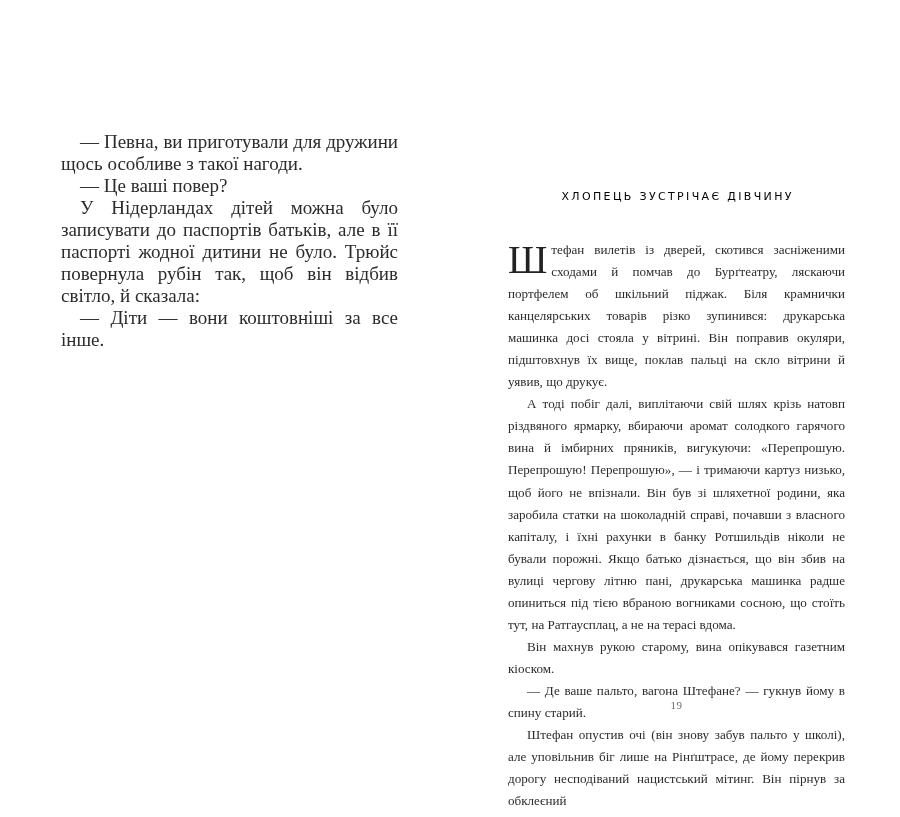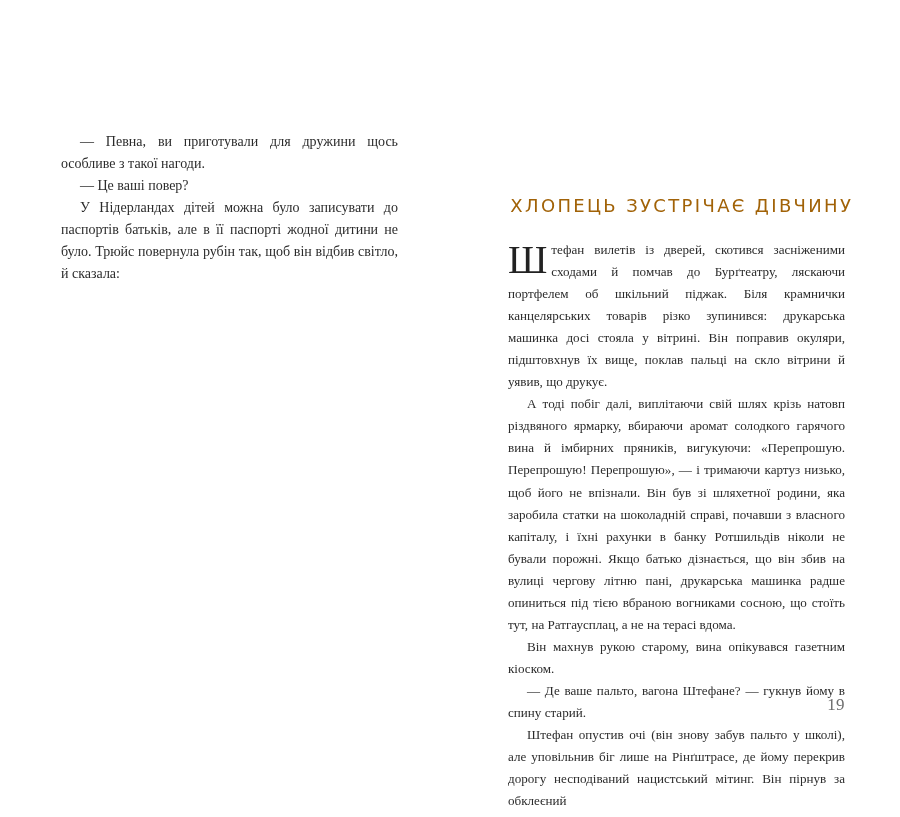--- a/index.html
+++ b/index.html
@@ -39,24 +39,24 @@
     height: 590px;
   }
 
   .chapter-title {
     position: absolute;
     left: 0;
     top: 52px;
     width: 337px;
     text-align: center;
     font-family: "DejaVu Sans", "Liberation Sans", sans-serif;
-    font-size: 18px;
+    font-size: 11px;
     font-weight: 400;
     letter-spacing: 2.35px;
-    color: #a16207;
+    color: #000000;
     white-space: nowrap;
     text-indent: 2.35px;
   }
 
   .body-block {
     position: absolute;
     left: 0;
     top: 108px;
     width: 337px;
   }
@@ -66,21 +66,21 @@
     font-size: 13.1px;
     line-height: 22.05px;
     text-align: justify;
     text-justify: inter-word;
     text-indent: 19px;
     hyphens: manual;
     -webkit-hyphens: manual;
   }
 
   .page-left p.para {
-    font-size: 14px;
+    font-size: 19px;
     line-height: 22.05px;
   }
 
   
   .dropcap {
     float: left;
     font-family: "Liberation Serif", "DejaVu Serif", serif;
     font-size: 39px;
     line-height: 35px;
     padding: 2px 3px 0 0;
@@ -91,36 +91,37 @@
   }
   p.has-dropcap {
     text-indent: 0;
   }
 
   .folio {
     position: absolute;
     left: 0;
     top: 567px;
     width: 337px;
-    text-align: right;
-    font-size: 17px;
+    text-align: center;
+    font-size: 11px;
     line-height: 14px;
     color: #6e6e6e;
     letter-spacing: 0.4px;
   }
 </style>
 </head>
 <body>
 
 <div class="spread">
 
   <div class="page-left">
     <p class="para">— Певна, ви приготували для дружини щось особливе з такої нагоди.</p>
     <p class="para">— Це ваші повер?</p>
     <p class="para">У Нідерландах дітей можна було записувати до паспортів батьків, але в її паспорті жодної дитини не було. Трюйс повер­нула рубін так, щоб він відбив світло, й сказала:</p>
+    <p class="para">— Діти — вони коштовніші за все інше.</p>
   </div>
 
   <div class="page-right">
 
     <h1 class="chapter-title">ХЛОПЕЦЬ ЗУСТРІЧАЄ ДІВЧИНУ</h1>
 
     <div class="body-block">
       <p class="para has-dropcap"><span class="dropcap">Ш</span><span>тефан вилетів із дверей, скотився засніженими сходами й помчав до Бурґтеатру, ляскаючи портфелем об шкіль­ний піджак. Біля крамнички канцелярських товарів різко зупи­нився: друкарська машинка досі стояла у вітрині. Він поправив окуляри, підштовхнув їх вище, поклав пальці на скло вітрини й уявив, що друкує.</span></p>
 
       <p class="para">А тоді побіг далі, виплітаючи свій шлях крізь натовп різдвя­ного ярмарку, вбираючи аромат солодкого гарячого вина й ім­бирних пряників, вигукуючи: «Перепрошую. Перепрошую! Пе­репрошую», — і тримаючи картуз низько, щоб його не впізнали. Він був зі шляхетної родини, яка заробила статки на шоколад­ній справі, почавши з власного капіталу, і їхні рахунки в банку Ротшильдів ніколи не бували порожні. Якщо батько дізнається, що він збив на вулиці чергову літню пані, друкарська машинка радше опиниться під тією вбраною вогниками сосною, що сто­їть тут, на Ратгаусплац, а не на терасі вдома.</p>

